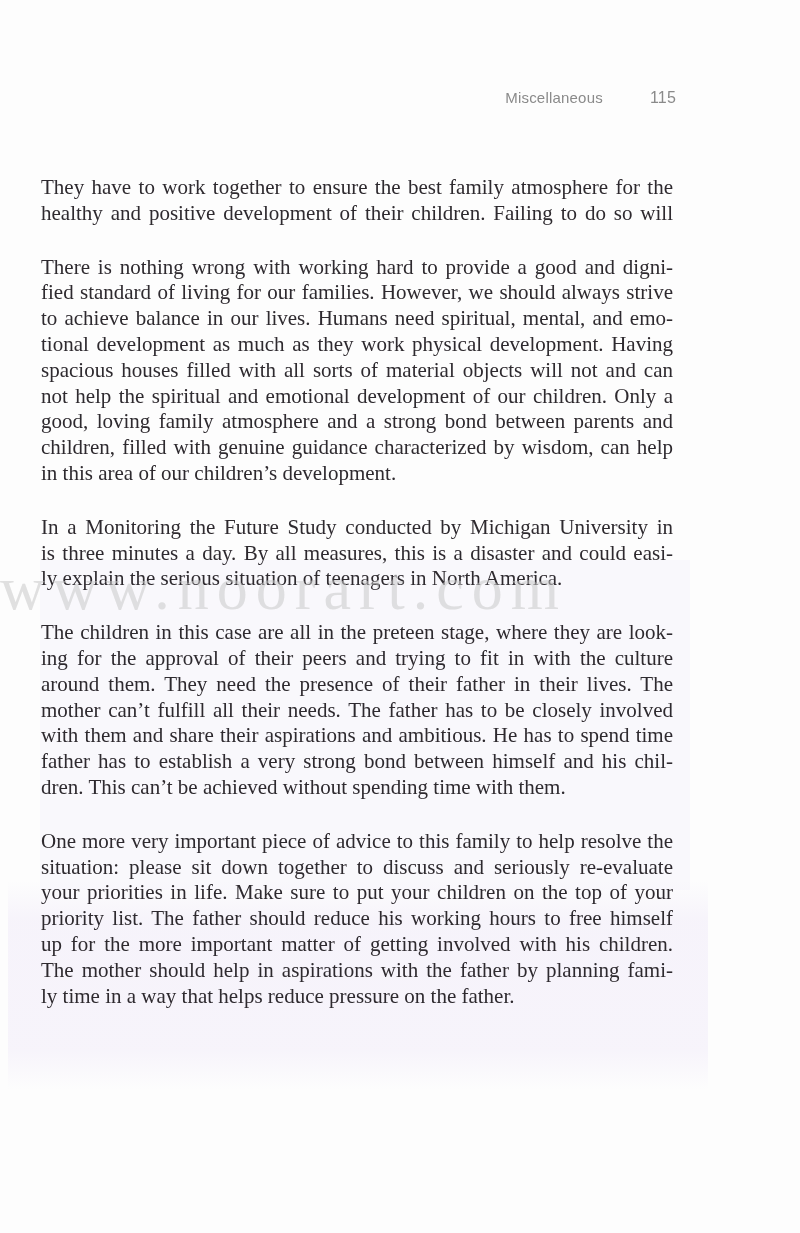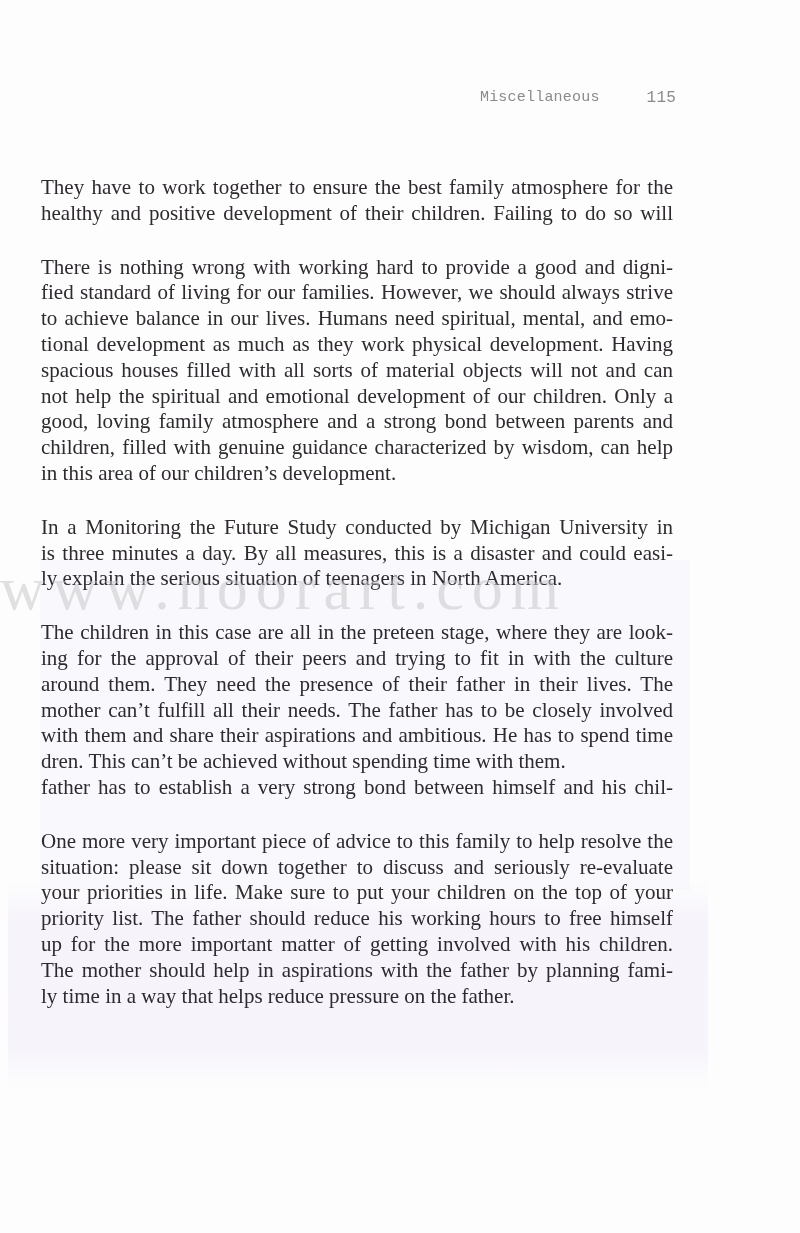--- a/index.html
+++ b/index.html
@@ -30,21 +30,21 @@
       top: 560px;
       width: 650px;
       height: 330px;
       background: rgba(245,242,250,0.45);
       pointer-events: none;
     }
     .running-header {
       position: absolute;
       top: 89px;
       right: 124px;
-      font-family: Liberation Mono, monospace;
+      font-family: Liberation Sans, sans-serif;
       font-weight: 300;
       font-size: 15px;
       color: #8a8a8a;
       letter-spacing: 0.2px;
       display: flex;
       gap: 14px;
     }
     .running-header .page-number {
       font-size: 16px;
       margin-left: 33px;
@@ -116,22 +116,22 @@
     <span class="line">In a Monitoring the Future Study conducted by Michigan University in</span>
     <span class="line">is three minutes a day. By all measures, this is a disaster and could easi-</span>
     <span class="line last">ly explain the serious situation of teenagers in North America.</span>
   </p>
   <p class="para">
     <span class="line">The children in this case are all in the preteen stage, where they are look-</span>
     <span class="line">ing for the approval of their peers and trying to fit in with the culture</span>
     <span class="line">around them. They need the presence of their father in their lives. The</span>
     <span class="line">mother can’t fulfill all their needs. The father has to be closely involved</span>
     <span class="line">with them and share their aspirations and ambitious. He has to spend time</span>
+    <span class="line">father has to establish a very strong bond between himself and his chil-</span>
     <span class="line last">dren. This can’t be achieved without spending time with them.</span>
-    <span class="line">father has to establish a very strong bond between himself and his chil-</span>
   </p>
   <p class="para">
     <span class="line">One more very important piece of advice to this family to help resolve the</span>
     <span class="line">situation: please sit down together to discuss and seriously re-evaluate</span>
     <span class="line">your priorities in life. Make sure to put your children on the top of your</span>
     <span class="line">priority list. The father should reduce his working hours to free himself</span>
     <span class="line">up for the more important matter of getting involved with his children.</span>
     <span class="line">The mother should help in aspirations with the father by planning fami-</span>
     <span class="line last">ly time in a way that helps reduce pressure on the father.</span>
   </p>

